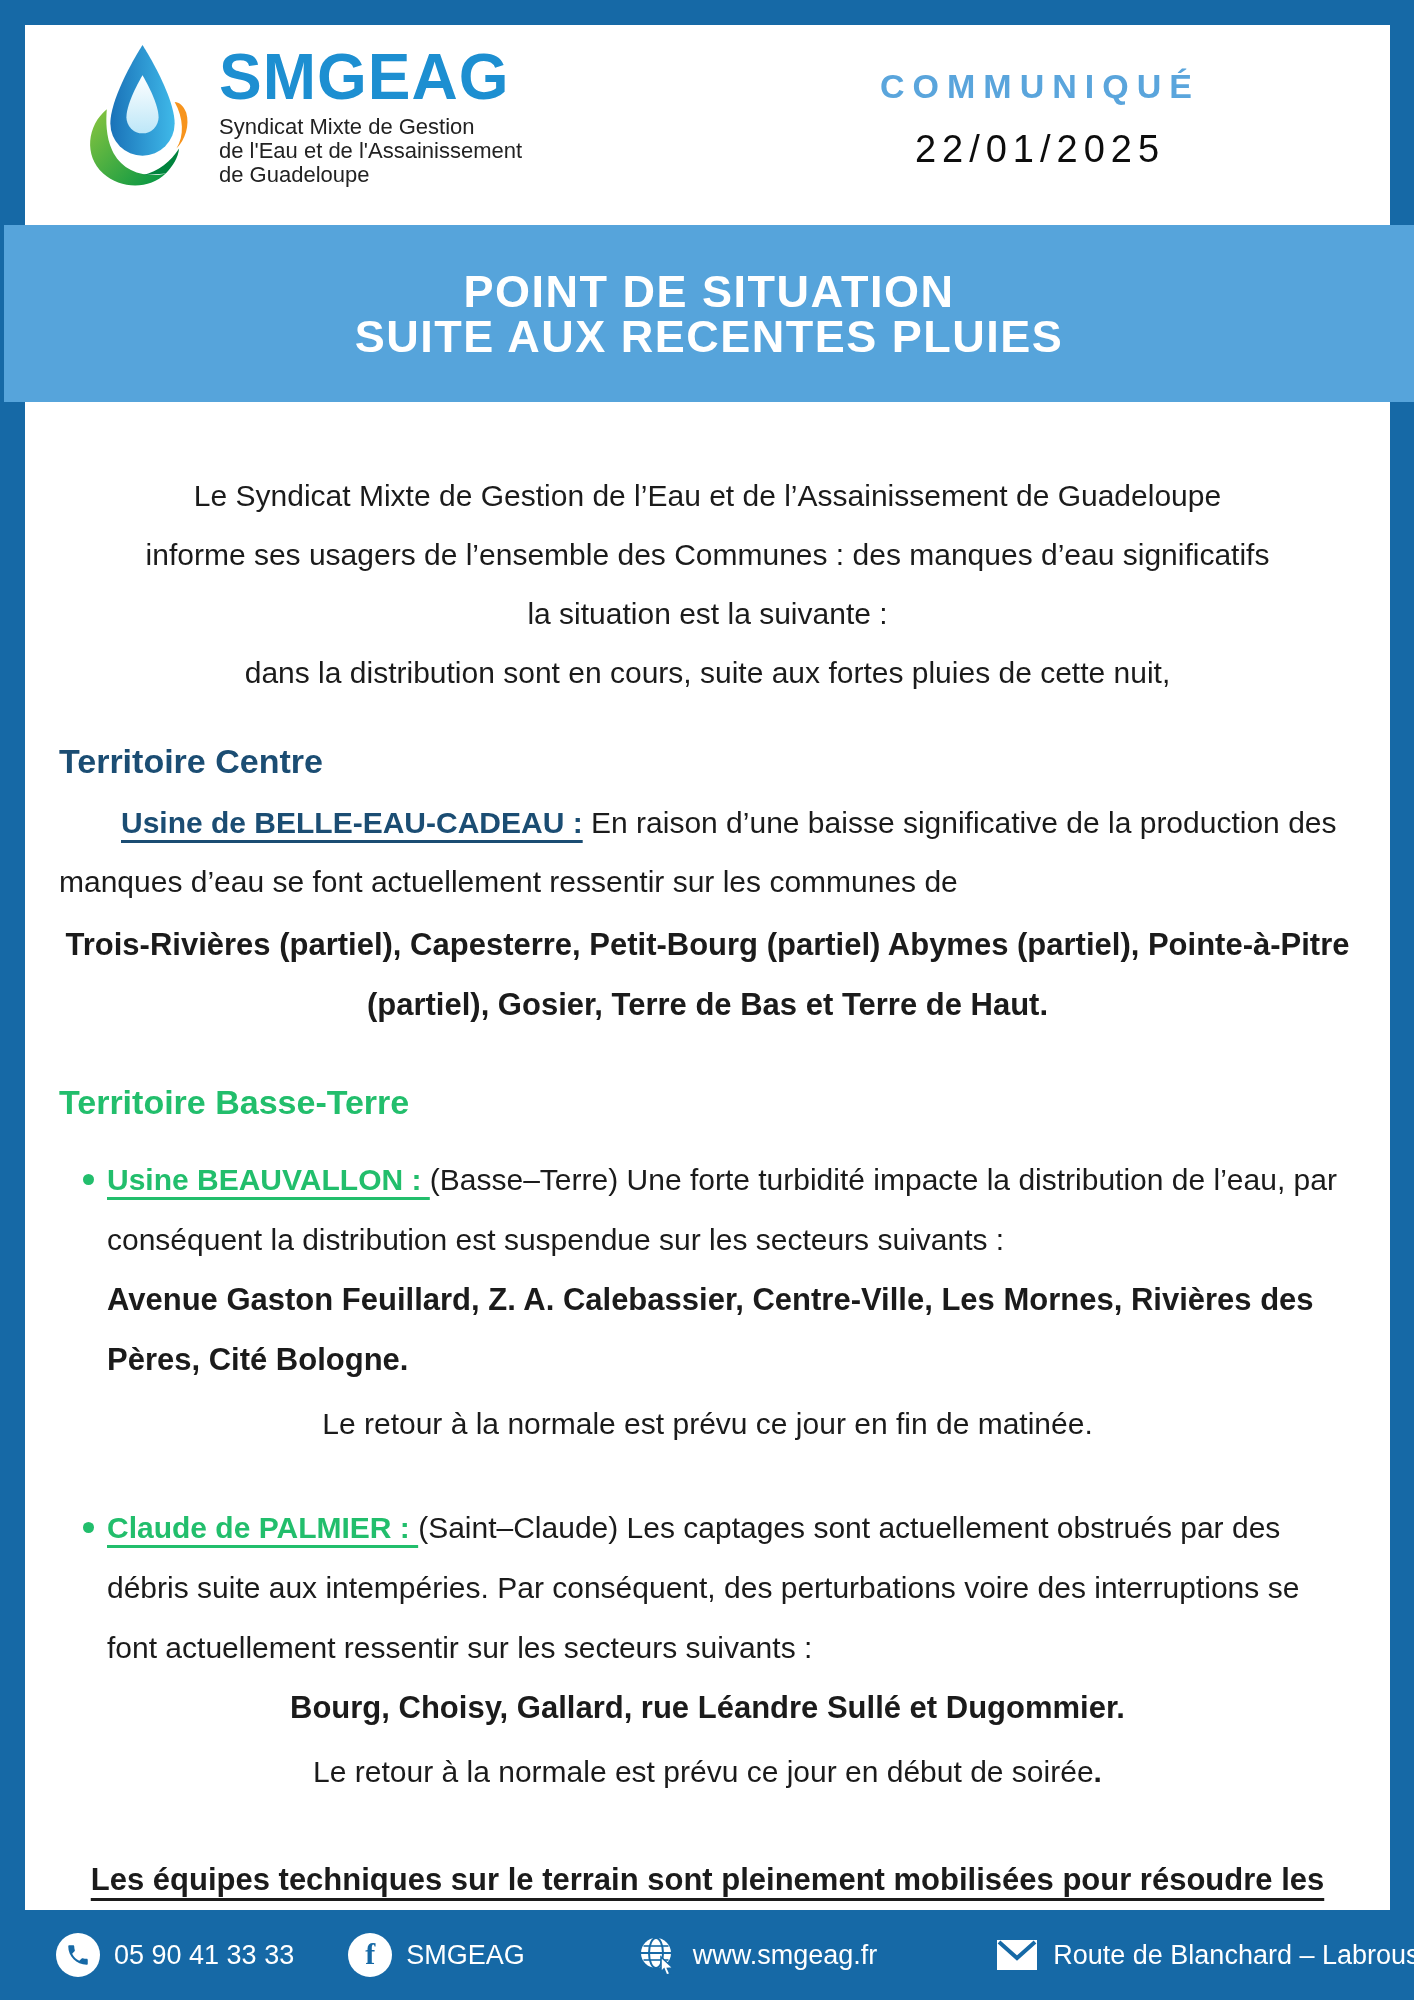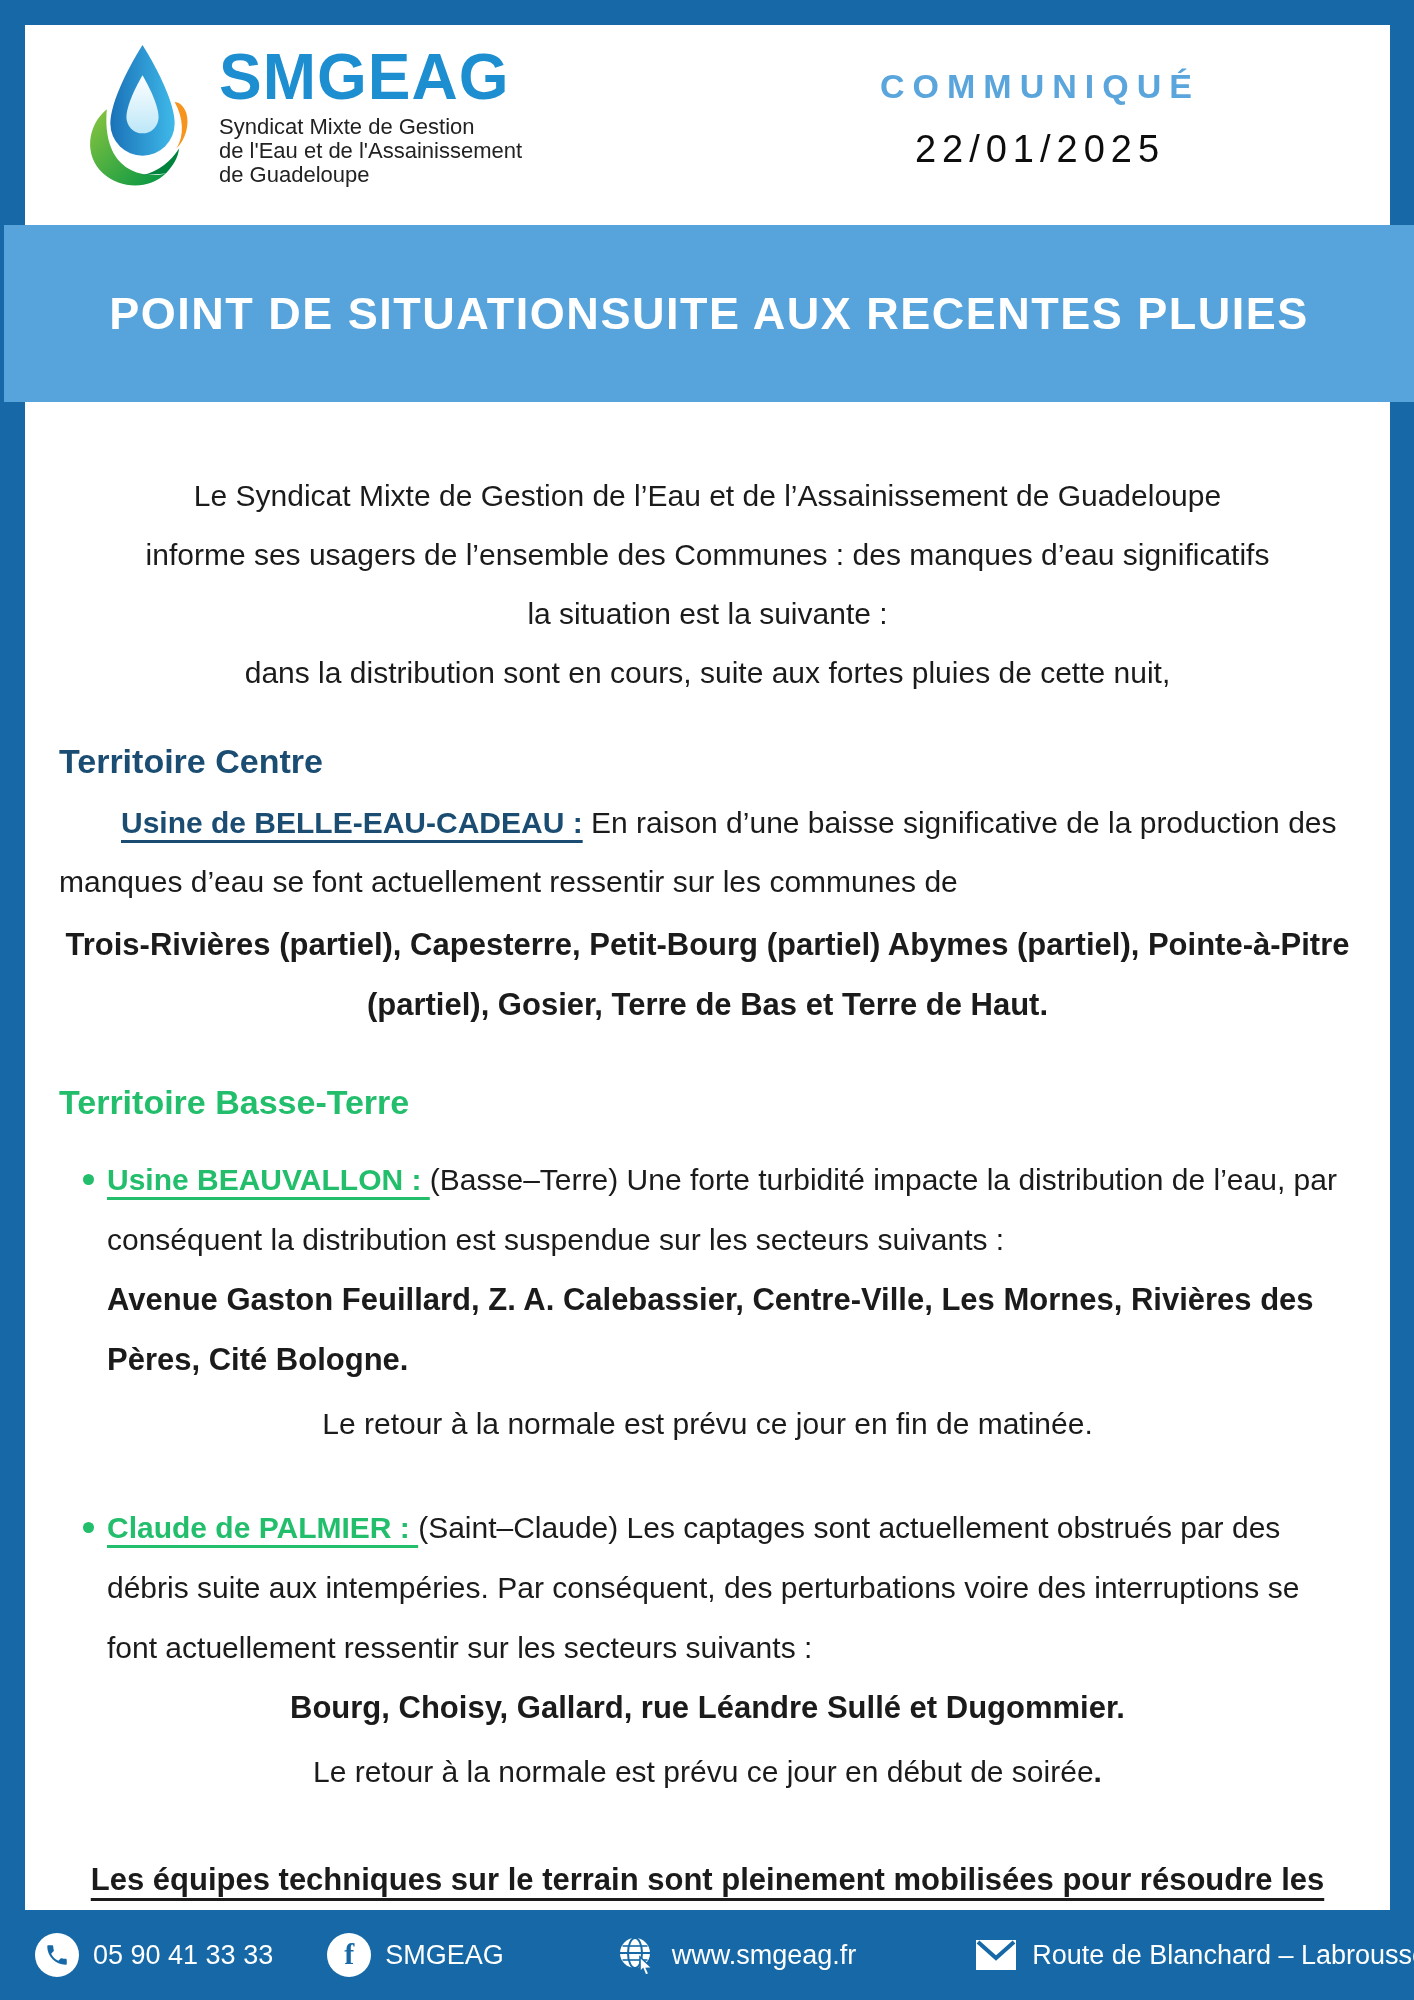--- a/index.html
+++ b/index.html
@@ -28,21 +28,21 @@
   .logo-text{margin-left:14px;}
   .brand{font-size:64px;font-weight:800;color:#1D8FD1;letter-spacing:1px;line-height:1;}
   .tagline{margin-top:6px;font-size:22px;color:#222;line-height:24px;font-weight:500;}
   .header-right{position:absolute;right:70px;top:42px;width:560px;text-align:center;}
   .kicker{color:var(--kicker);font-size:34px;font-weight:800;letter-spacing:8px;}
   .date{margin-top:22px;color:#0d0d0d;font-size:38px;font-weight:400;letter-spacing:6px;}
 
   
   .banner{
     position:absolute;top:225px;left:4px;right:0;height:177px;background:var(--banner);
-    display:flex;flex-direction:row;align-items:center;justify-content:center;gap:0;z-index:2;
+    display:flex;flex-direction:column;align-items:center;justify-content:center;gap:0;z-index:2;
   }
   .banner div{color:#fff;font-size:45px;font-weight:800;letter-spacing:1.5px;line-height:1;}
 
   
   .content{position:absolute;top:402px;left:25px;right:24px;bottom:90px;padding:0 34px;color:var(--ink);}
   .intro{margin-top:64px;text-align:center;font-size:30px;line-height:59px;}
   .sec-heading{margin-top:40px;font-size:34px;font-weight:800;}
   .sec-heading.navy{color:var(--navy);}
   .sec-heading.green{color:var(--green);}
   .para{font-size:30px;line-height:59px;}
@@ -58,21 +58,21 @@
   .return-note{text-align:center;font-size:30px;line-height:60px;margin-top:4px;}
   .return-note b{font-weight:800;}
   .conclusion{
     margin-top:46px;text-align:center;font-weight:800;font-size:31px;line-height:64px;
     text-decoration:underline;text-underline-offset:8px;text-decoration-thickness:3px;
   }
 
   
   .footer{
     position:absolute;bottom:0;left:0;right:0;height:90px;background:var(--frame);z-index:3;
-    display:flex;align-items:center;padding:0 35px;gap:54px;
+    display:flex;align-items:center;padding:0 56px;gap:54px;
   }
   .f-item{display:flex;align-items:center;gap:14px;color:#fff;font-size:27px;white-space:nowrap;}
   .f-ico{width:44px;height:44px;flex:0 0 auto;display:flex;align-items:center;justify-content:center;}
   .circle{width:44px;height:44px;border-radius:50%;background:#fff;display:flex;align-items:center;justify-content:center;}
   .fb-f{color:var(--frame);font-weight:800;font-size:30px;font-family:"Liberation Serif",serif;line-height:1;margin-top:-2px;}
 </style>
 </head>
 <body>
 
 <div class="page">

